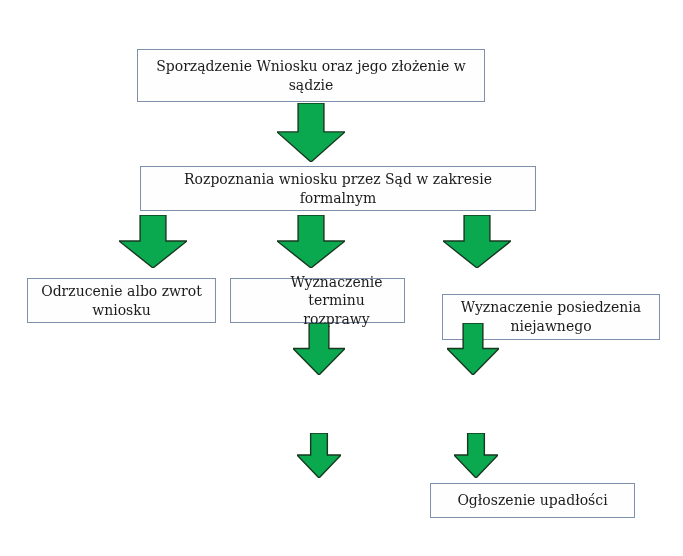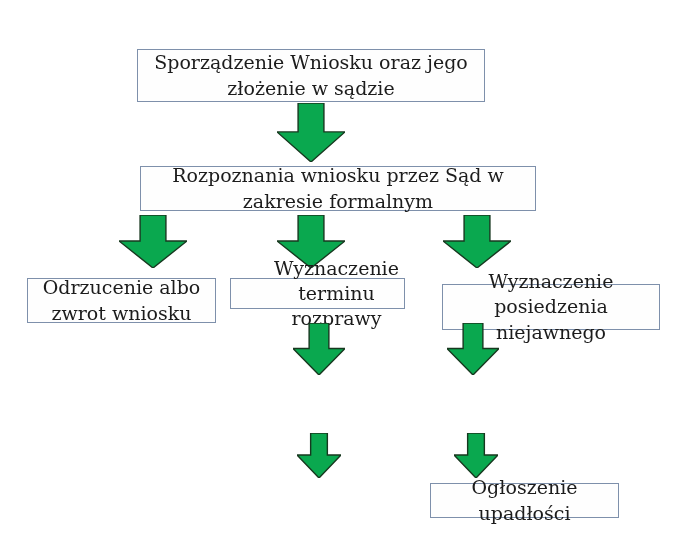--- a/index.html
+++ b/index.html
@@ -21,21 +21,21 @@
   }
   .node{
     position:absolute;
     box-sizing:border-box;
     border:1.4px solid var(--box-border);
     background:var(--box-bg);
     display:flex;
     align-items:center;
     justify-content:center;
     text-align:center;
-    font-size:19px;
+    font-size:14px;
     line-height:1.33;
     padding:2px 6px;
   }
   .arrow{position:absolute;display:block;}
   .arrow polygon{
     fill:var(--arrow-fill);
     stroke:var(--arrow-stroke);
     stroke-width:1.4px;
     stroke-linejoin:miter;
   }
@@ -63,39 +63,39 @@
   <svg class="arrow" style="left:277px;top:215px;" width="68" height="53" viewBox="0 0 100 100" preserveAspectRatio="none">
     <polygon points="31,0 69,0 69,49 100,49 50,100 0,49 31,49" vector-effect="non-scaling-stroke"></polygon>
   </svg>
   <svg class="arrow" style="left:443px;top:215px;" width="68" height="53" viewBox="0 0 100 100" preserveAspectRatio="none">
     <polygon points="31,0 69,0 69,49 100,49 50,100 0,49 31,49" vector-effect="non-scaling-stroke"></polygon>
   </svg>
 
   <div class="node" style="left:27px;top:278px;width:189px;height:45px;">
     <span>Odrzucenie albo zwrot wniosku</span>
   </div>
-  <div class="node" style="left:230px;top:278px;width:175px;height:31px;padding-left:44px;">
+  <div class="node" style="left:230px;top:278px;width:175px;height:45px;padding-left:44px;">
     <span>Wyznaczenie terminu rozprawy</span>
   </div>
-  <div class="node" style="left:442px;top:284px;width:218px;height:46px;">
+  <div class="node" style="left:442px;top:294px;width:218px;height:46px;">
     <span>Wyznaczenie posiedzenia niejawnego</span>
   </div>
 
   <svg class="arrow" style="left:293px;top:323px;" width="52" height="52" viewBox="0 0 100 100" preserveAspectRatio="none">
     <polygon points="31,0 69,0 69,49 100,49 50,100 0,49 31,49" vector-effect="non-scaling-stroke"></polygon>
   </svg>
   <svg class="arrow" style="left:447px;top:323px;" width="52" height="52" viewBox="0 0 100 100" preserveAspectRatio="none">
     <polygon points="31,0 69,0 69,49 100,49 50,100 0,49 31,49" vector-effect="non-scaling-stroke"></polygon>
   </svg>
 
 
   <svg class="arrow" style="left:297px;top:433px;" width="44" height="45" viewBox="0 0 100 100" preserveAspectRatio="none">
     <polygon points="31,0 69,0 69,49 100,49 50,100 0,49 31,49" vector-effect="non-scaling-stroke"></polygon>
   </svg>
   <svg class="arrow" style="left:454px;top:433px;" width="44" height="45" viewBox="0 0 100 100" preserveAspectRatio="none">
     <polygon points="31,0 69,0 69,49 100,49 50,100 0,49 31,49" vector-effect="non-scaling-stroke"></polygon>
   </svg>
 
-  <div class="node" style="left:430px;top:483px;width:189px;height:35px;">
+  <div class="node" style="left:430px;top:483px;width:205px;height:35px;">
     <span>Ogłoszenie upadłości</span>
   </div>
 
 </div>
 
 </body></html>

